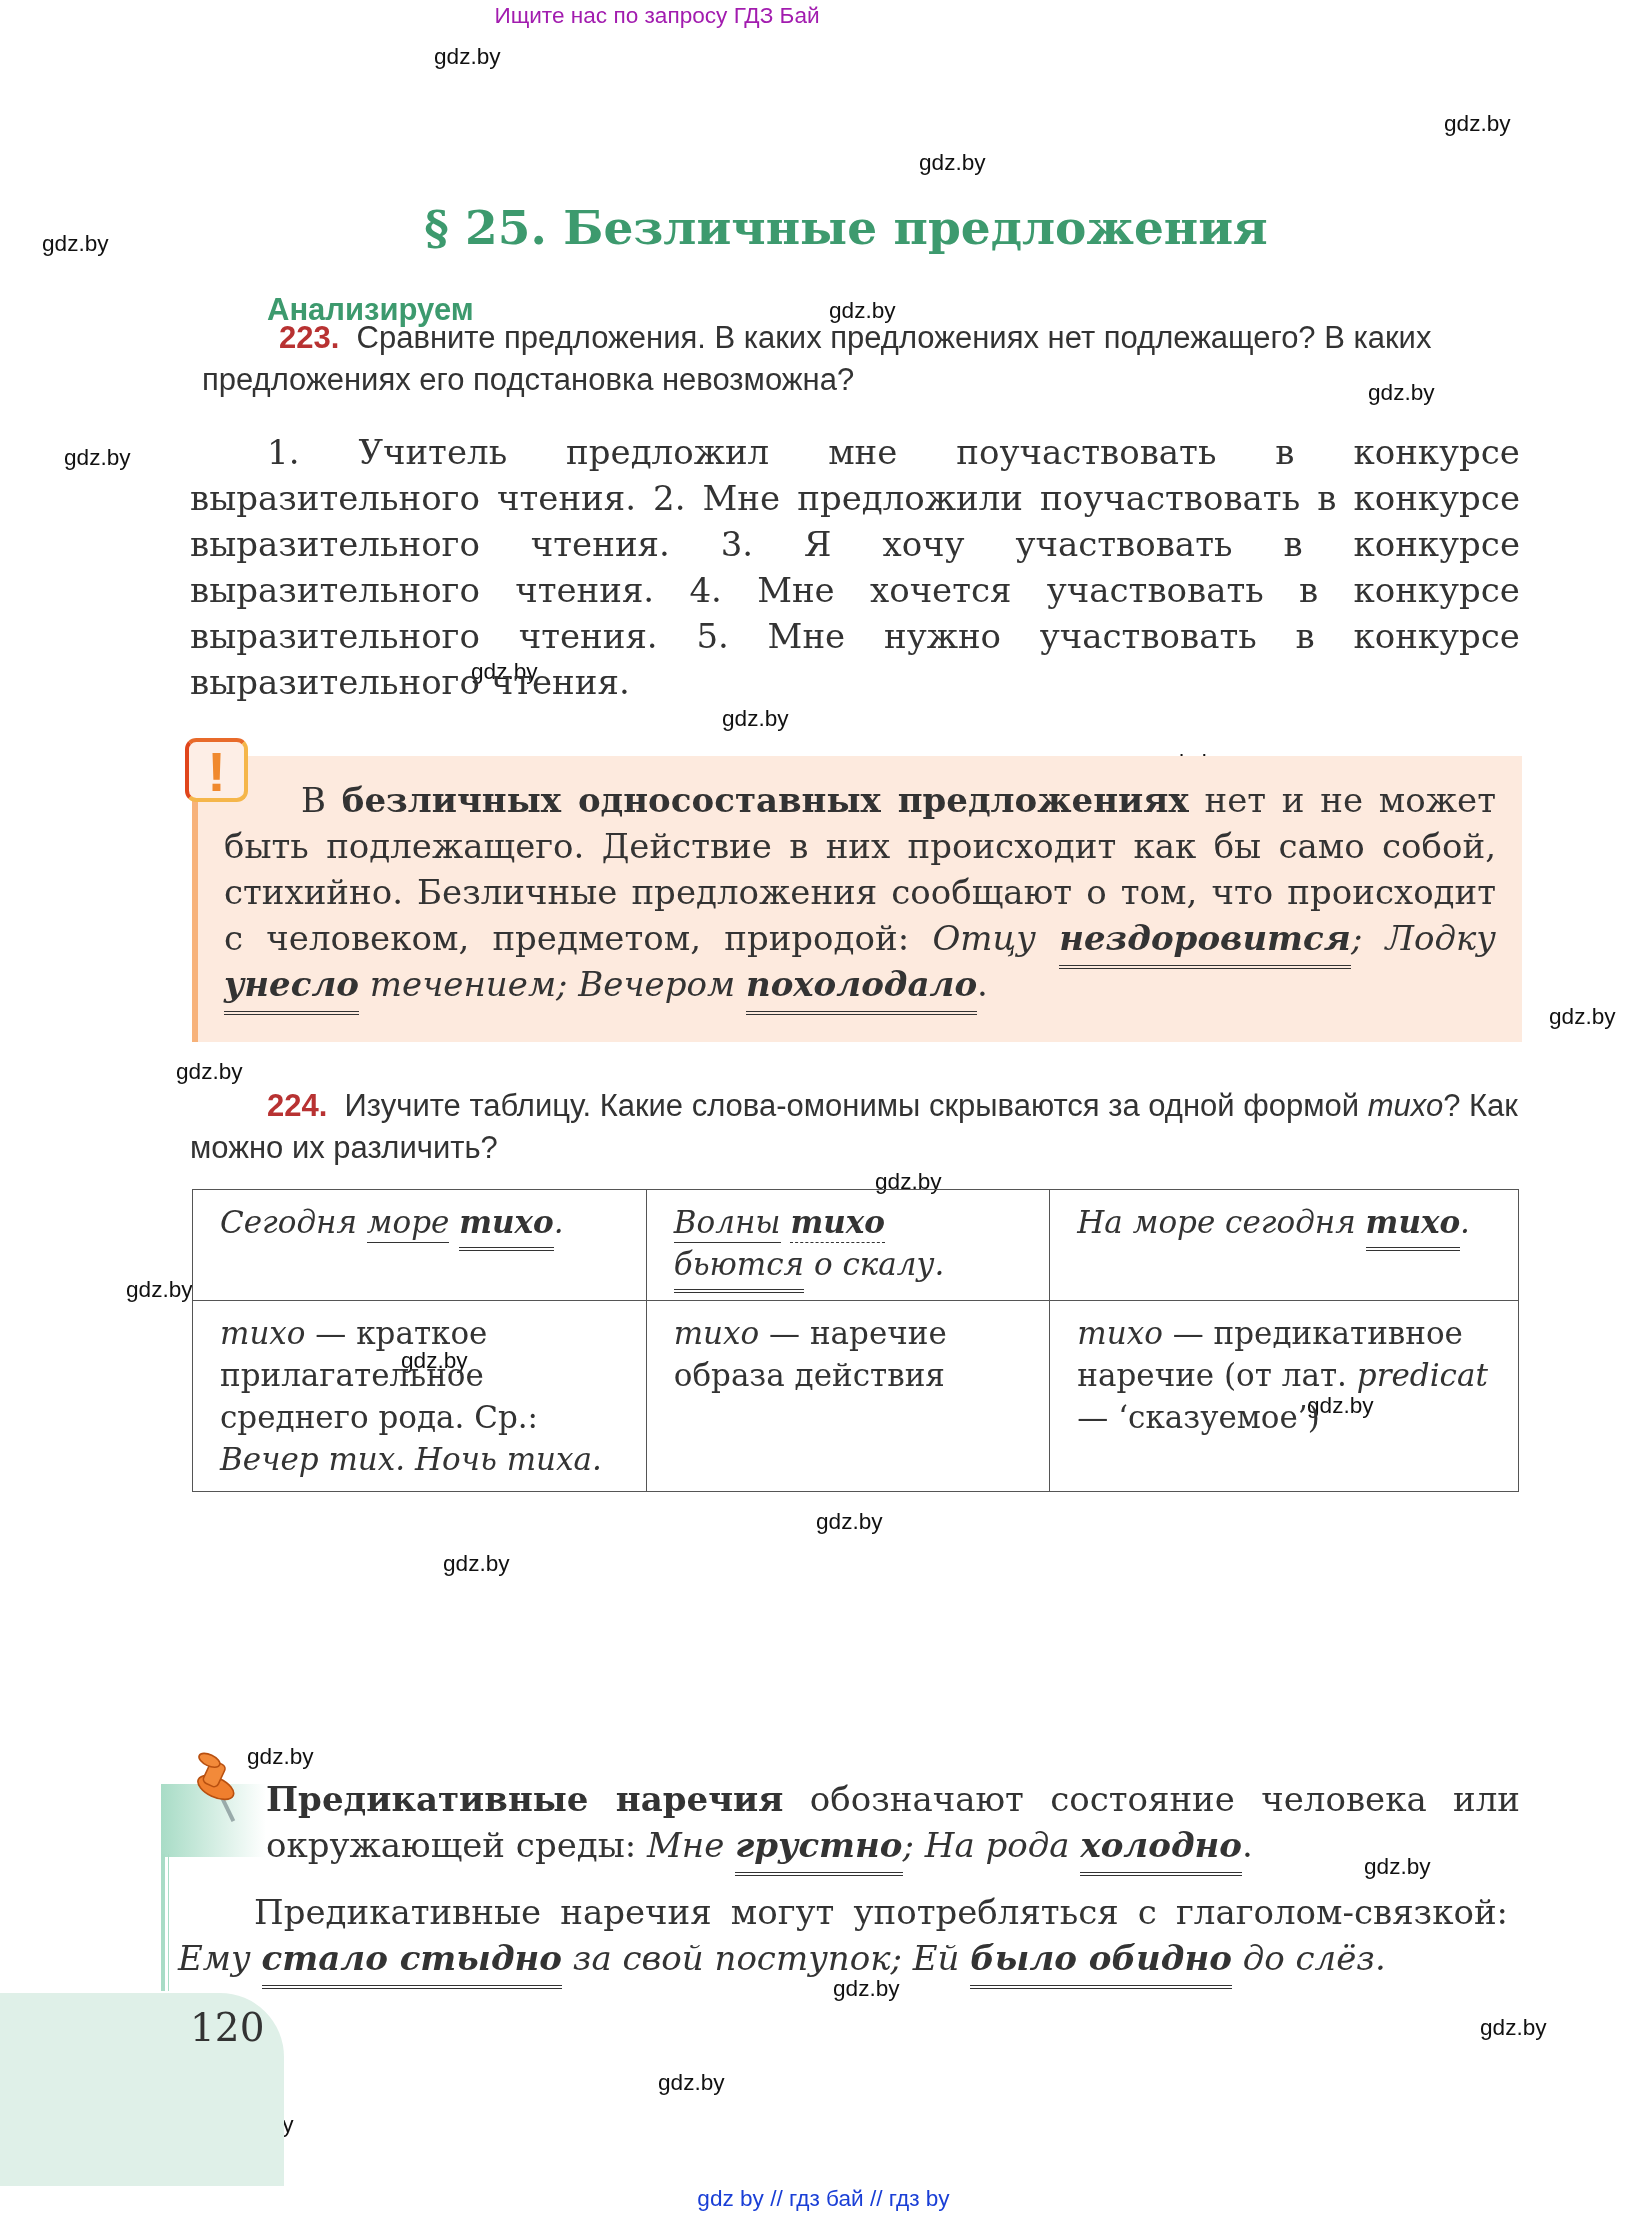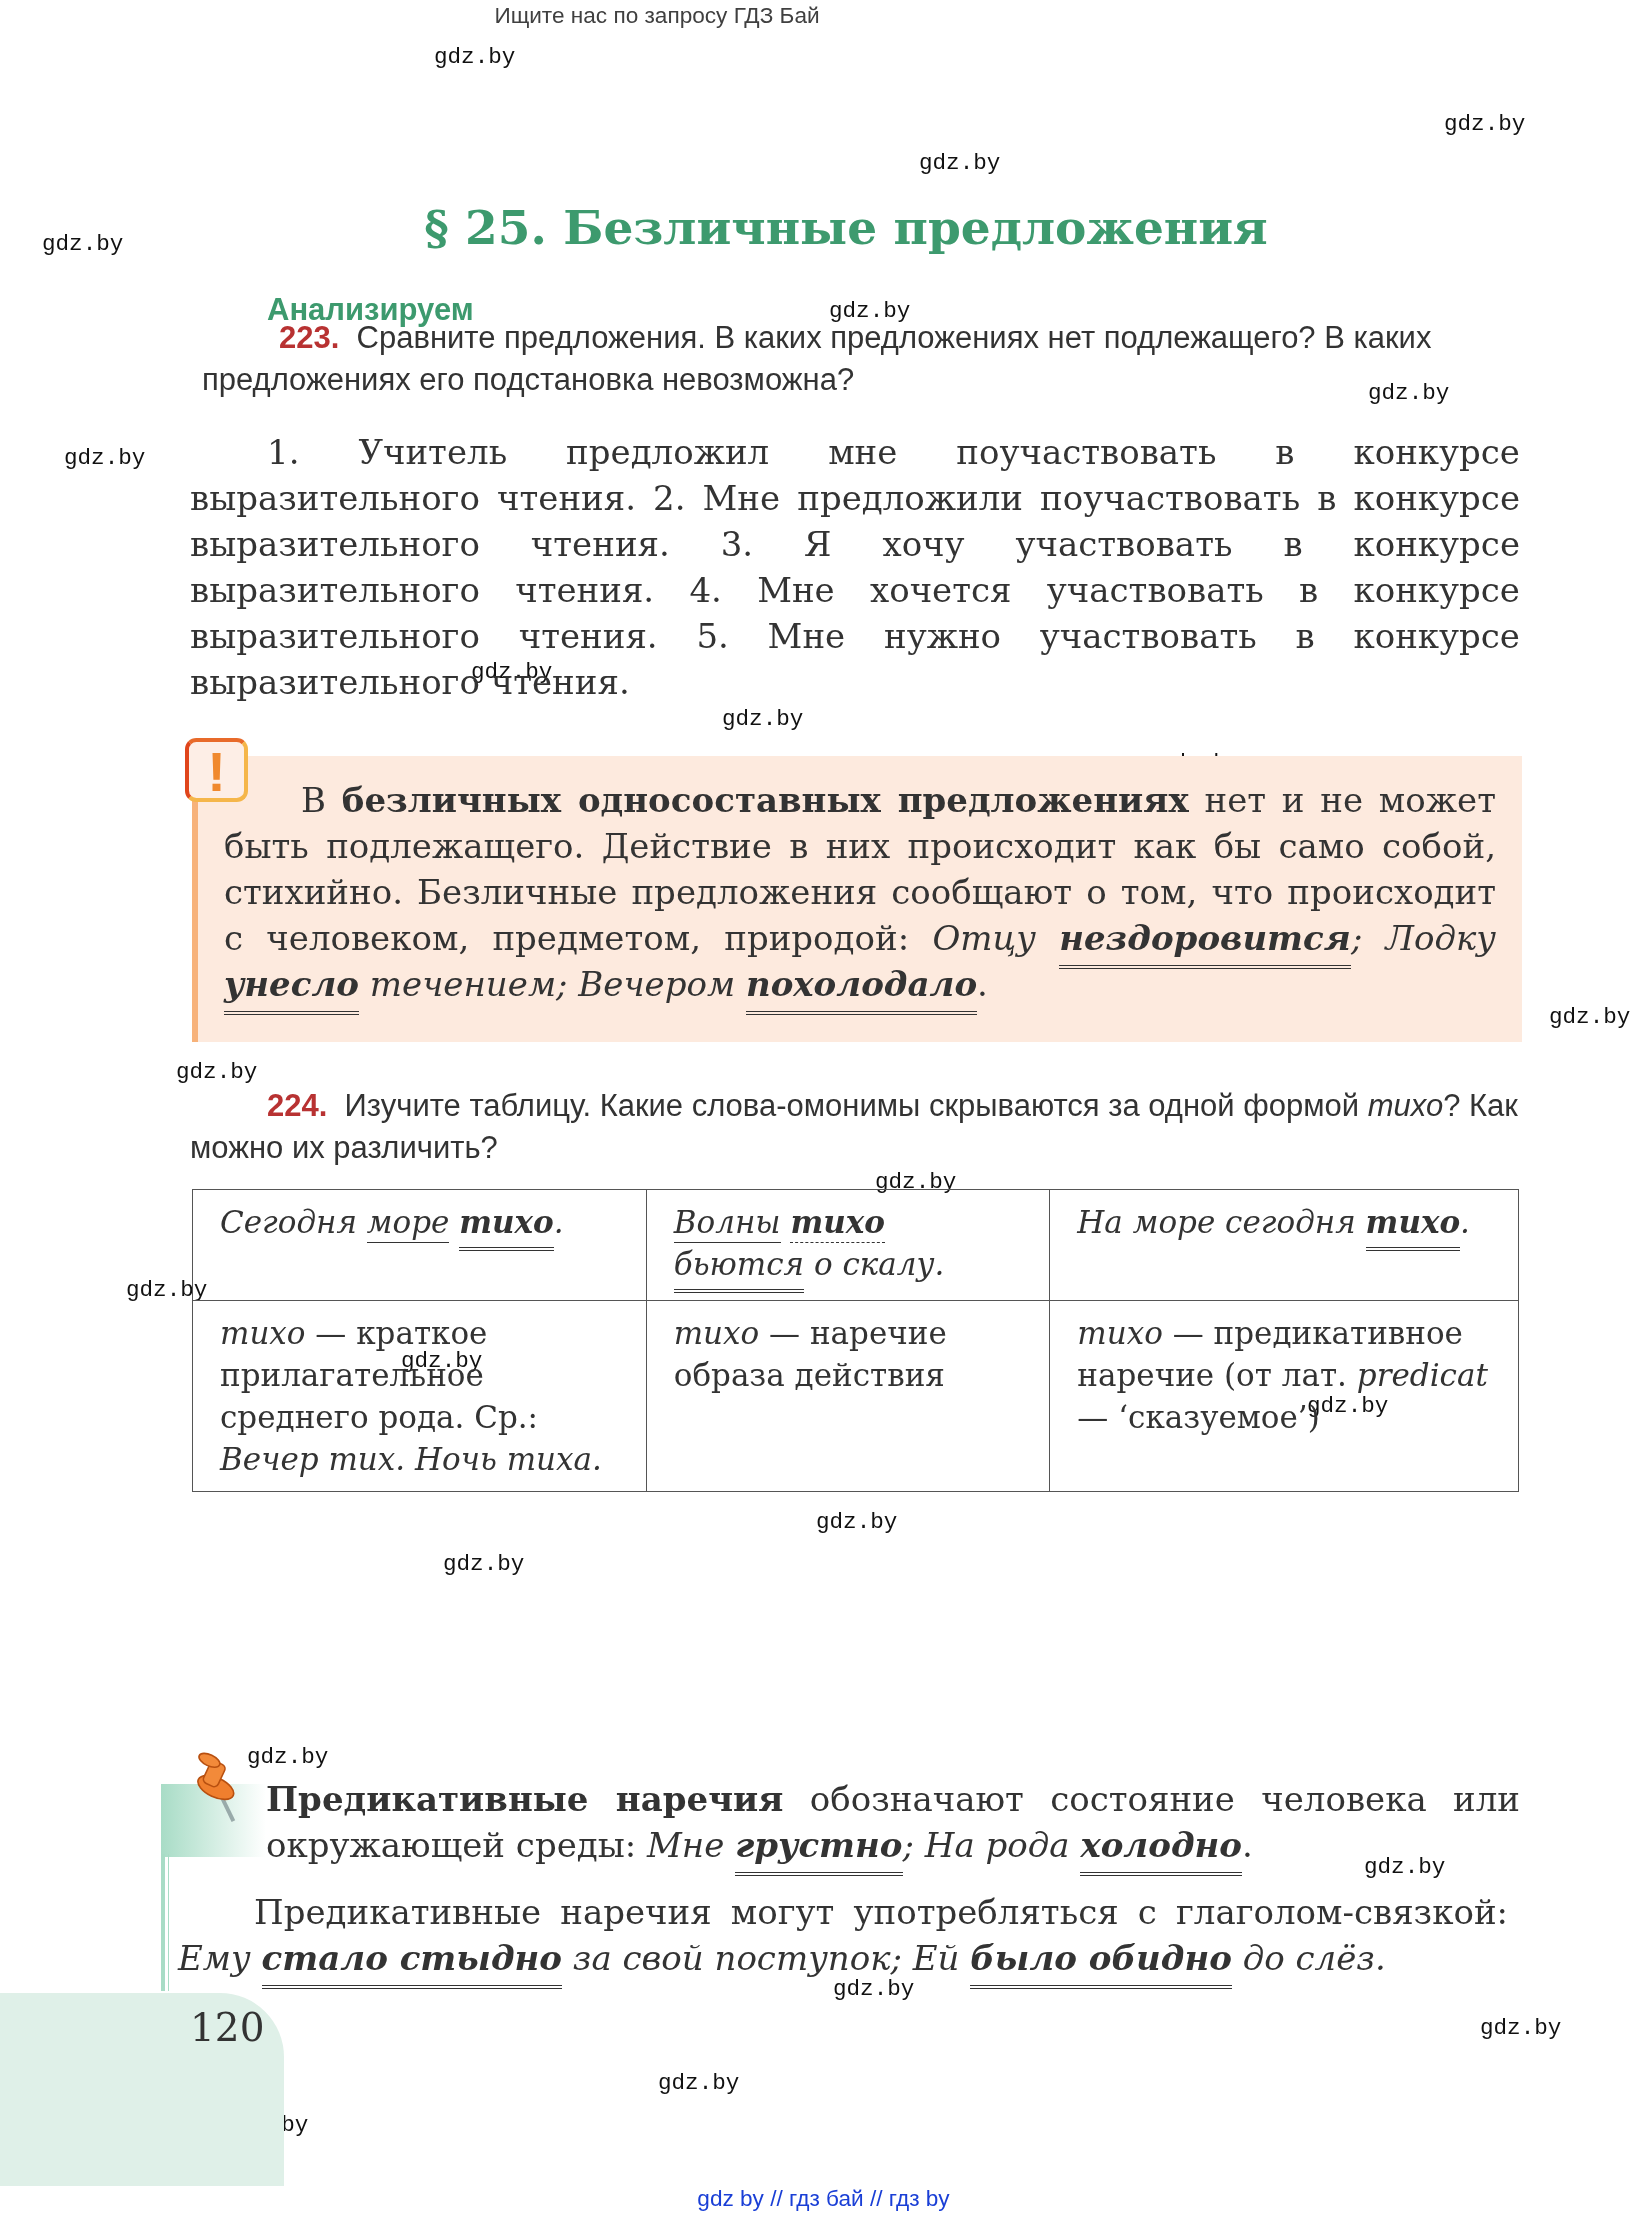--- a/index.html
+++ b/index.html
@@ -1,22 +1,22 @@
 <!DOCTYPE html>
 <html style="font-size:13px"><head>
 <meta charset="utf-8">
 <style>
   html, body { margin:0; padding:0; }
   body { width:1647px; height:2216px; position:relative; background:#ffffff; overflow:hidden;
          font-family:"DejaVu Serif", serif; color:#2f2f2f; }
   .abs { position:absolute; }
   .sans { font-family:"Liberation Sans", sans-serif; }
   .serif { font-family:"DejaVu Serif", "Liberation Serif", serif; }
-  .wm { position:absolute; font-family:Liberation Mono, monospace; font-size:22.6px; color:#111; }
-  .top-banner { left:0; width:1314px; top:3.2px; text-align:center; font-size:22.6px; color:#404040; }
+  .wm { position:absolute; font-family:Liberation Sans, sans-serif; font-size:22.6px; color:#111; }
+  .top-banner { left:0; width:1314px; top:3.2px; text-align:center; font-size:22.6px; color:#a21caf; }
   .footer { left:0; width:1647px; top:2186px; text-align:center; font-size:22.6px; color:#1a3fd6; }
   .title { left:0; width:1692px; top:200px; text-align:center; font-size:47px; font-weight:bold; color:#3d9a6e; }
   .section-label { left:267px; top:292px; font-size:31px; font-weight:bold; color:#3d9a6e; }
   .task { left:190px; width:1330px; font-size:31px; line-height:42px; color:#333; }
   .task .num { color:#b83232; font-weight:bold; }
   .task .indent { display:inline-block; width:77px; }
   .body-text { font-size:34px; line-height:46px; color:#333; text-align:justify; text-align-last:left; }
   .example { left:190px; width:1330px; top:429px; }
   .note-box { left:192px; top:756px; width:1330px; height:286px; background:#fdeade; border-left:6.4px solid #f7b27a; box-sizing:border-box; }
   .note-icon { left:185px; top:738px; width:63px; height:64px; border:4px solid #f5b64a; border-left-color:#e0451b; border-top-color:#e86a2a; border-radius:11.3px; background:#fdeee6; box-sizing:border-box; }

